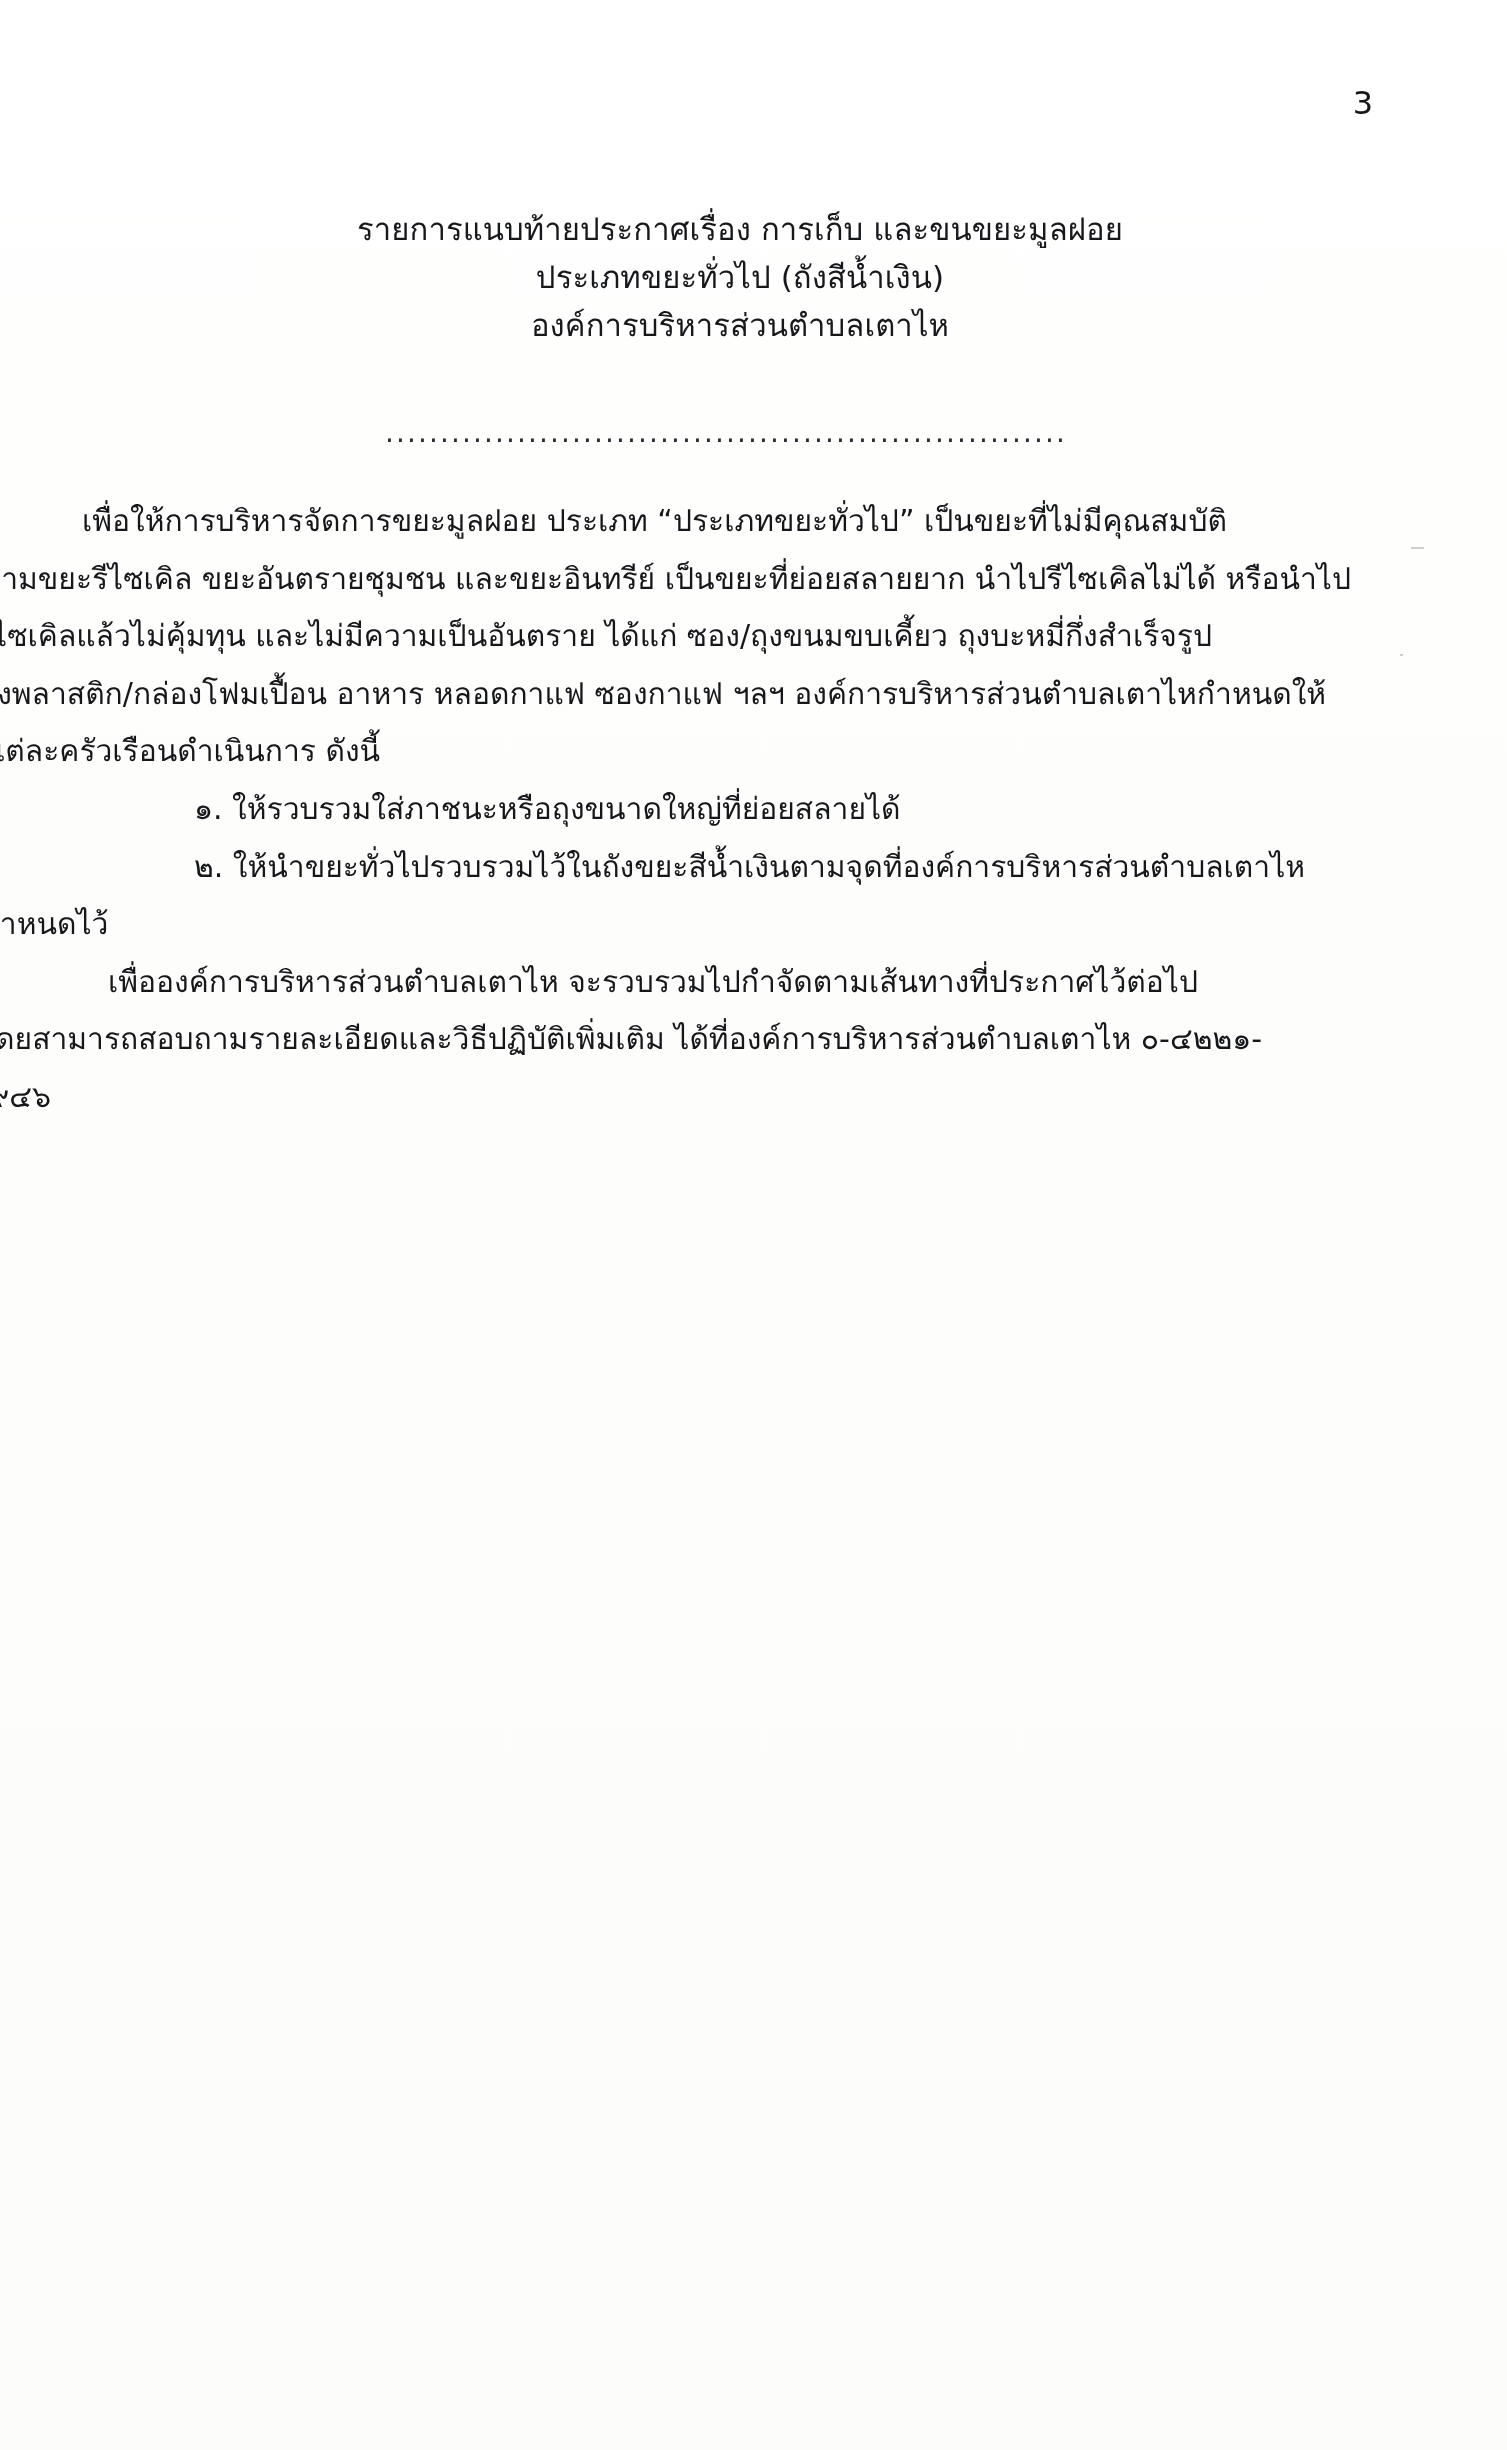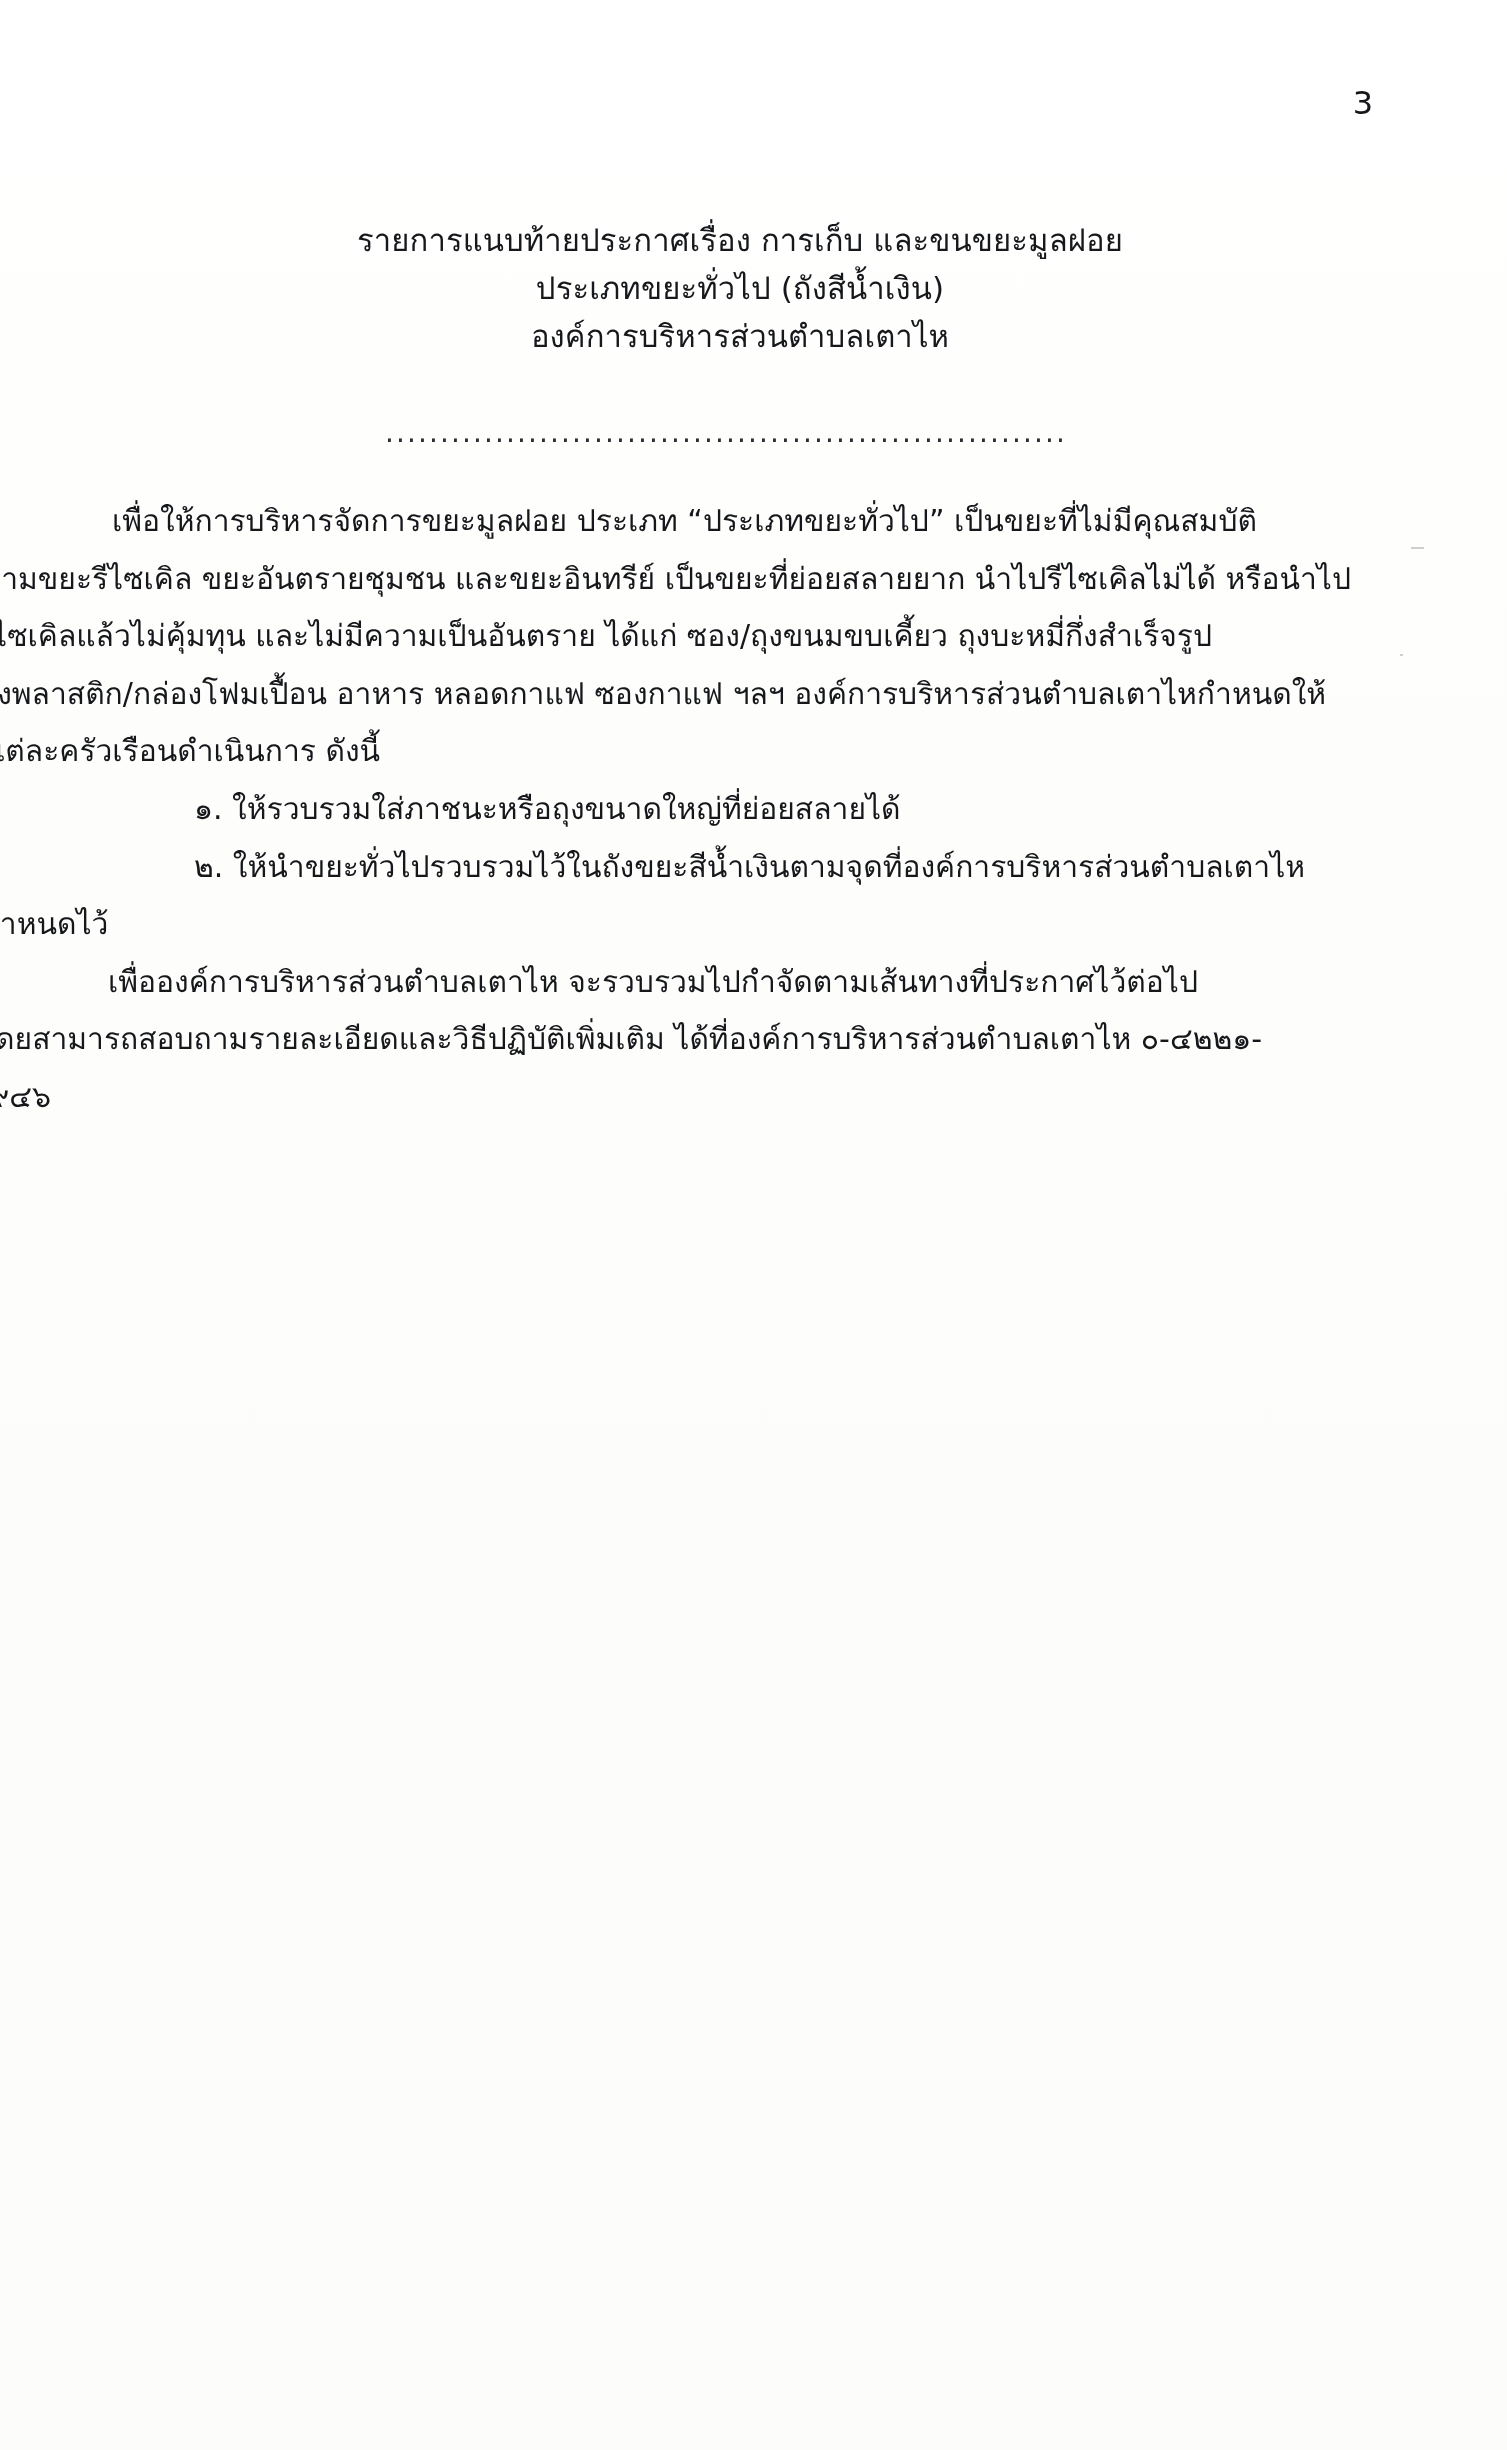--- a/index.html
+++ b/index.html
@@ -35,21 +35,21 @@
     position: absolute;
     right: 135px;
     top: 84px;
     font-size: 32px;
     color: #14161a;
     font-family: "DejaVu Sans", sans-serif;
   }
   .title-block {
     position: absolute;
     left: 0;
-    top: 216px;
+    top: 205px;
     width: 1508px;
     text-align: center;
   }
   .title-line {
     font-size: 31px;
     line-height: 1.55;
     color: #16181c;
     letter-spacing: 0.1px;
     white-space: nowrap;
   }
@@ -73,21 +73,21 @@
     top: 492px;
     width: 1508px;
   }
   .p-line {
     font-size: 30px;
     line-height: 1.92;
     color: #15171b;
     white-space: nowrap;
   }
   
-  .p-line.indent-first { padding-left: 112px; }
+  .p-line.indent-first { padding-left: 82px; }
   .p-line.bleed-2 { margin-left: -18.3px; }
   .p-line.bleed-3 { margin-left: -24px; }
   .p-line.bleed-4 { margin-left: -21px; }
   .p-line.bleed-5 { margin-left: -14px; }
   .list-line {
     font-size: 30px;
     line-height: 1.92;
     color: #15171b;
     padding-left: 194px;
     white-space: nowrap;

